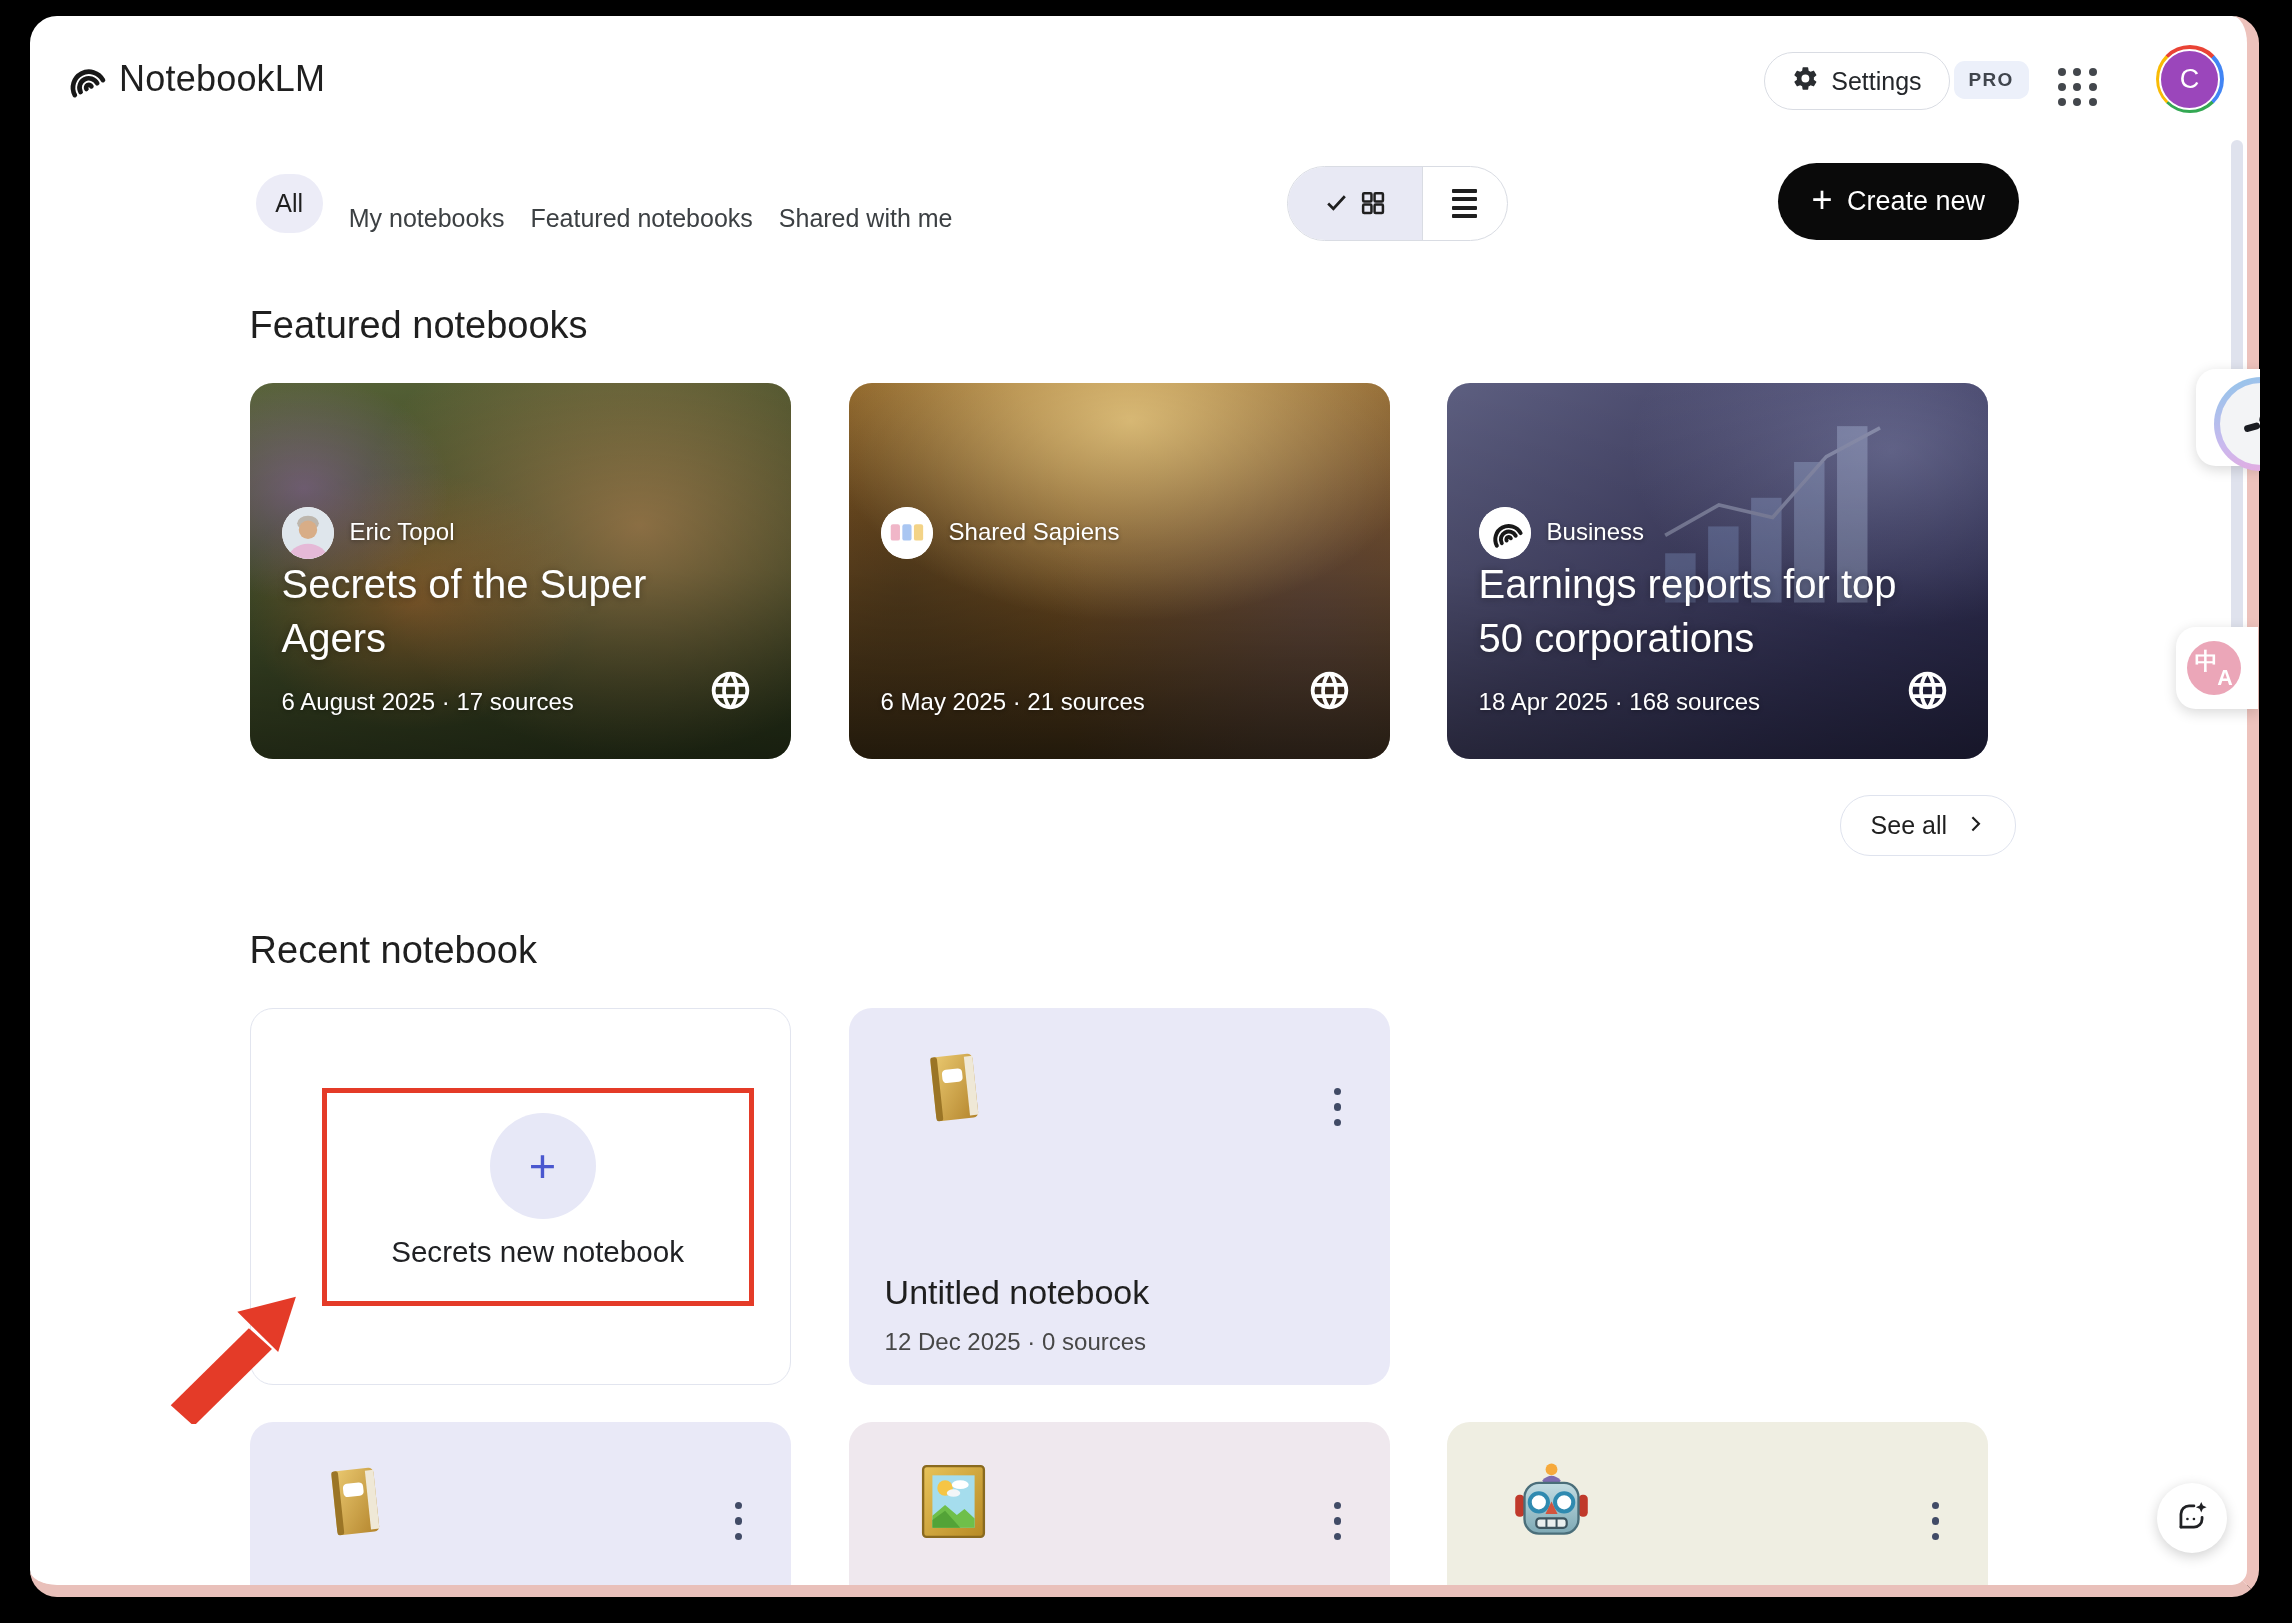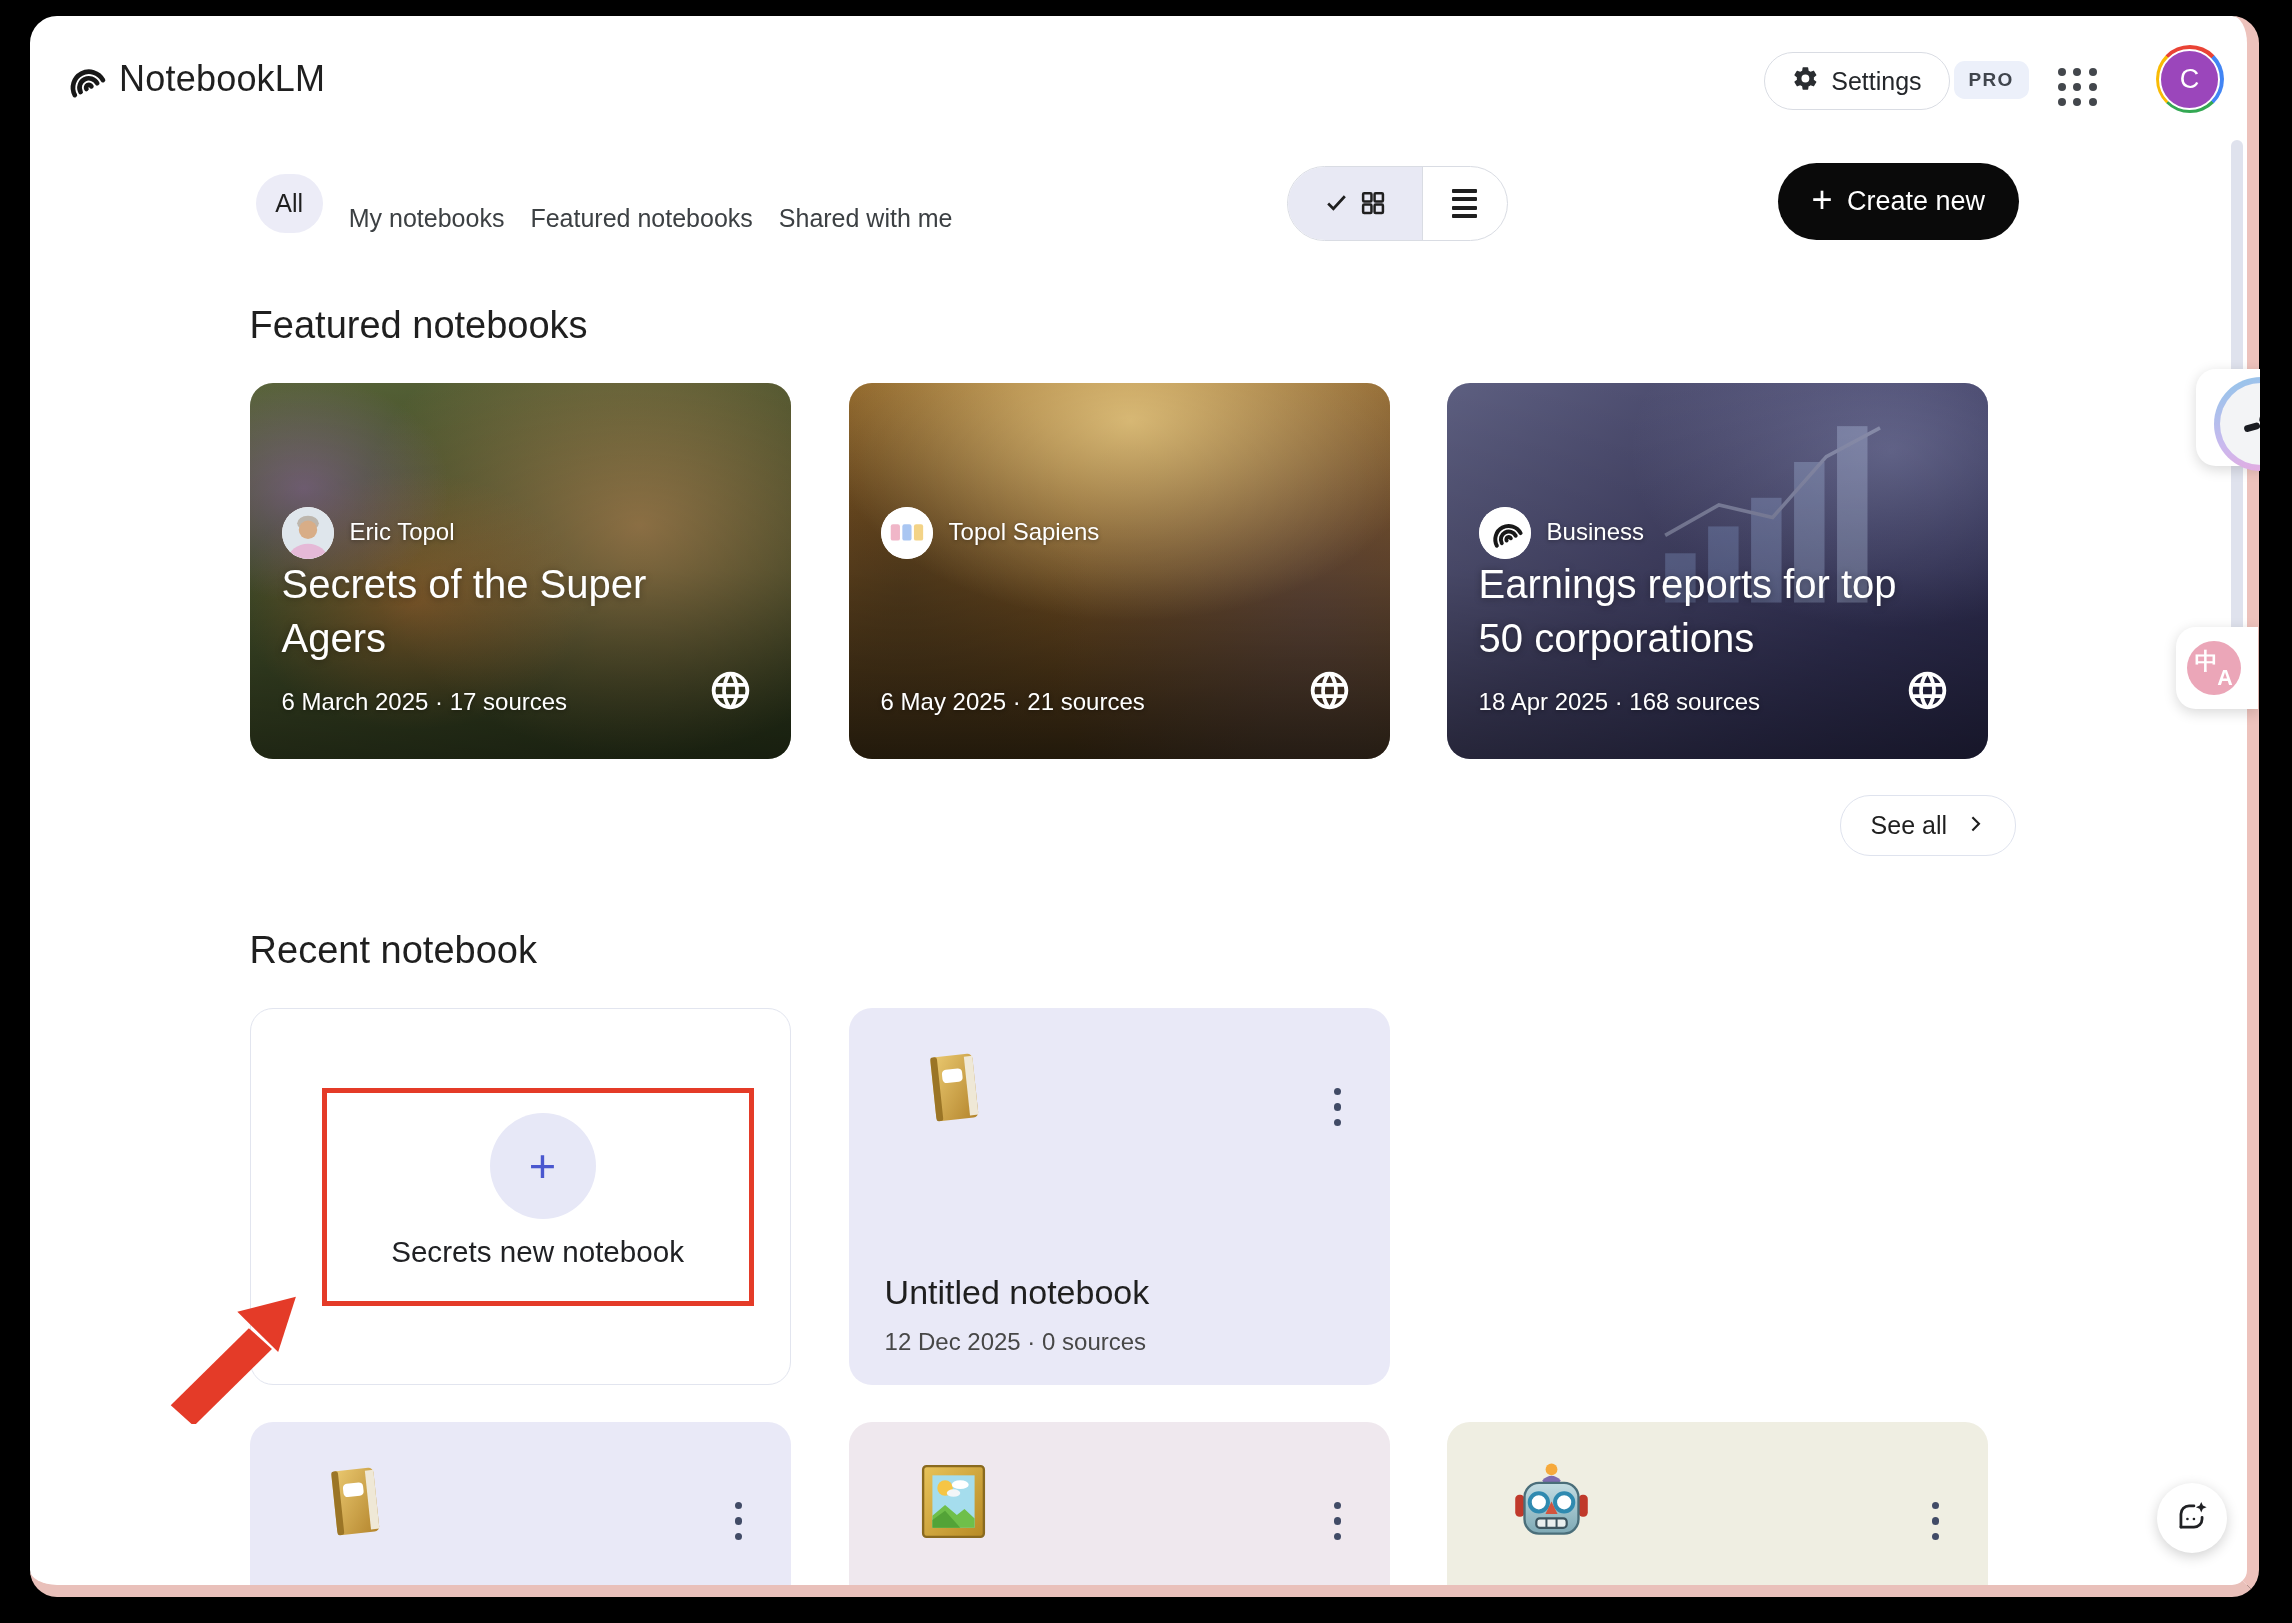--- a/index.html
+++ b/index.html
@@ -254,40 +254,40 @@
         <g clip-path="url(#clip-av1)">
           <rect width="48" height="48" fill="#dfe6ec"></rect>
           <ellipse cx="24" cy="15" rx="10" ry="7" fill="#bdb6ad"></ellipse>
           <circle cx="24" cy="21" r="8.5" fill="#d8ad87"></circle>
           <path d="M6 48 a18 14 0 0 1 36 0 z" fill="#e5b9d7"></path>
         </g>
       </svg>
     </div>
     <div class="fc-name">Eric Topol</div>
     <div class="fc-title">Secrets of the Super Agers</div>
-    <div class="fc-meta">6 March 2025 · 17 sources</div>
+    <div class="fc-meta">6 August 2025 · 17 sources</div>
     <div class="fc-globe">
       <svg width="45" height="45" viewBox="0 0 24 24">
           <use href="#globe-mark"></use>
         </svg>
     </div>
   </div>
 
   <div class="abs fcard fc2">
     <div class="fc-bg"></div>
     <div class="fc-shade"></div>
     <div class="fc-avatar">
       <svg width="52" height="52" viewBox="0 0 48 48">
         <circle cx="24" cy="24" r="24" fill="#fff"></circle>
         <rect x="9" y="16" width="8.5" height="15" rx="2" fill="#f0b6c8"></rect>
         <rect x="19.7" y="16" width="8.5" height="15" rx="2" fill="#a9c6f2"></rect>
         <rect x="30.4" y="16" width="8.5" height="15" rx="2" fill="#f3d387"></rect>
       </svg>
     </div>
-    <div class="fc-name">Topol Sapiens</div>
+    <div class="fc-name">Shared Sapiens</div>
     <div class="fc-meta">6 May 2025 · 21 sources</div>
     <div class="fc-globe">
       <svg width="45" height="45" viewBox="0 0 24 24">
           <use href="#globe-mark"></use>
         </svg>
     </div>
   </div>
 
   <div class="abs fcard fc3">
     <div class="fc-bg"></div>

